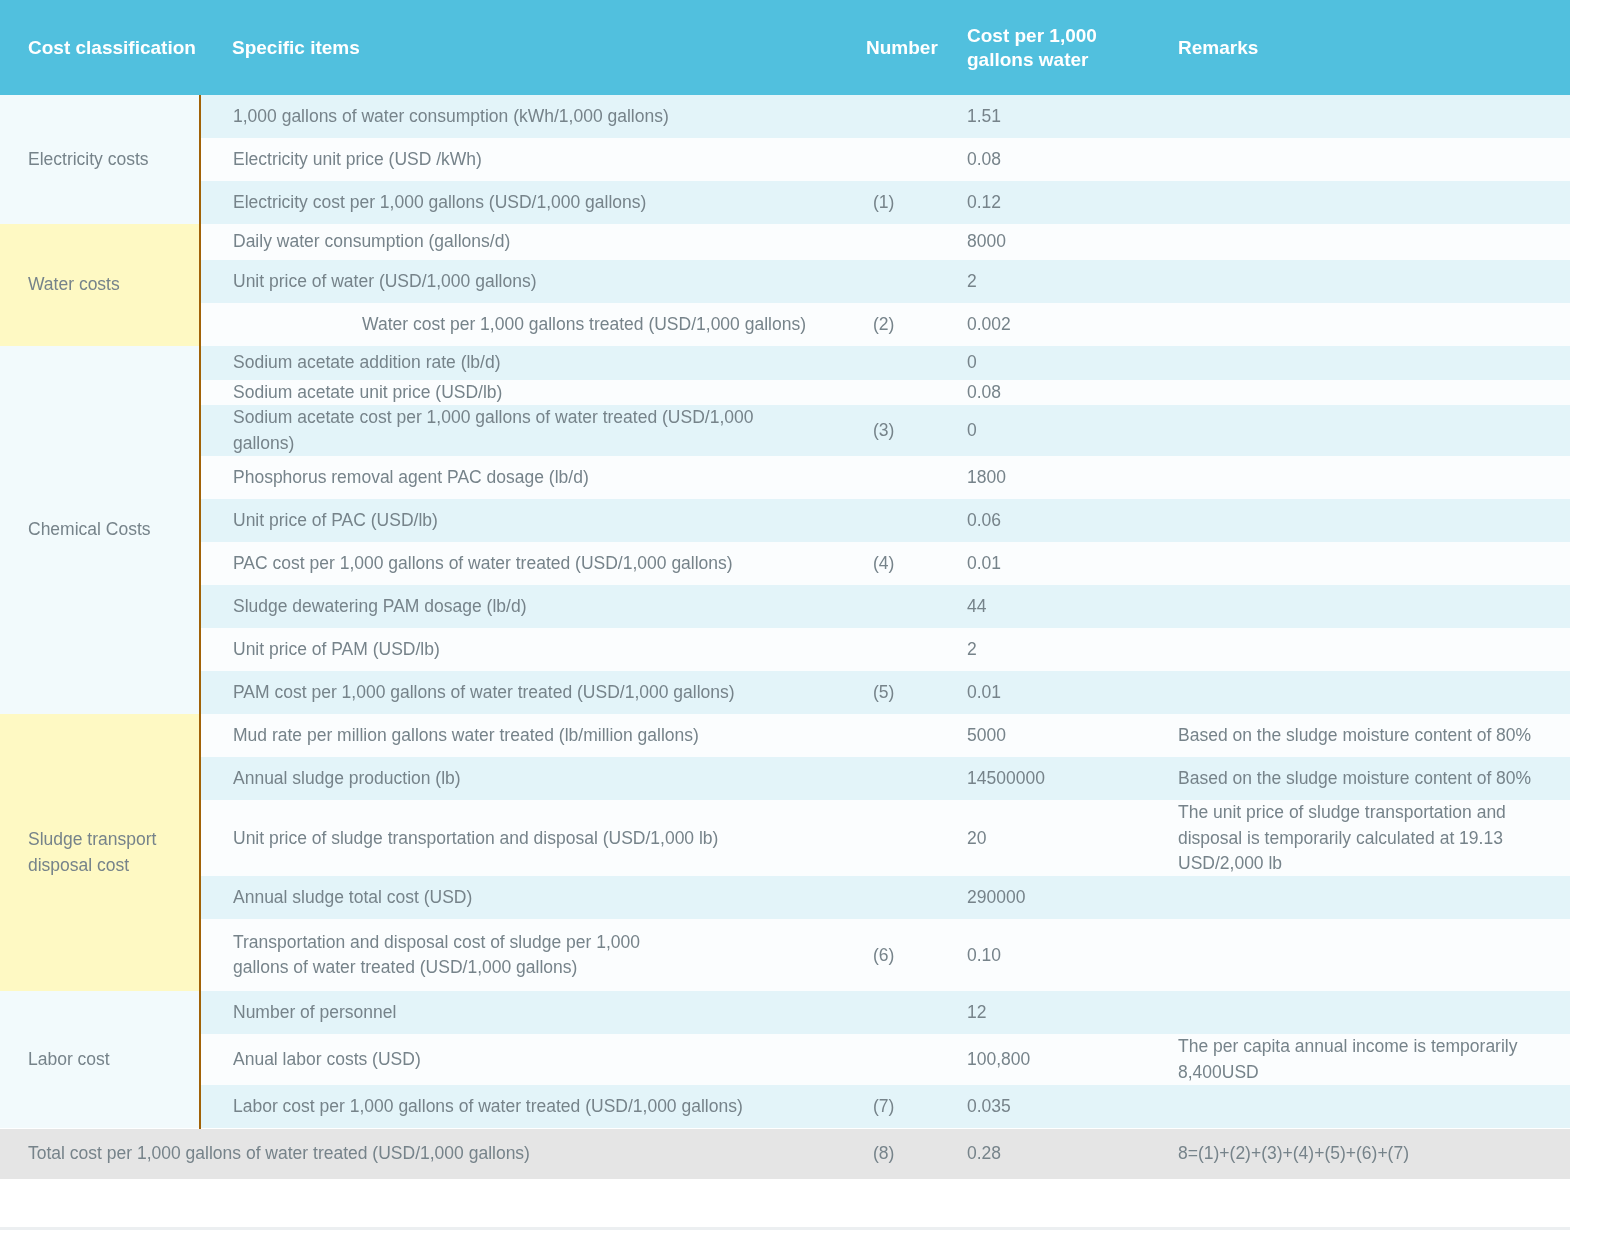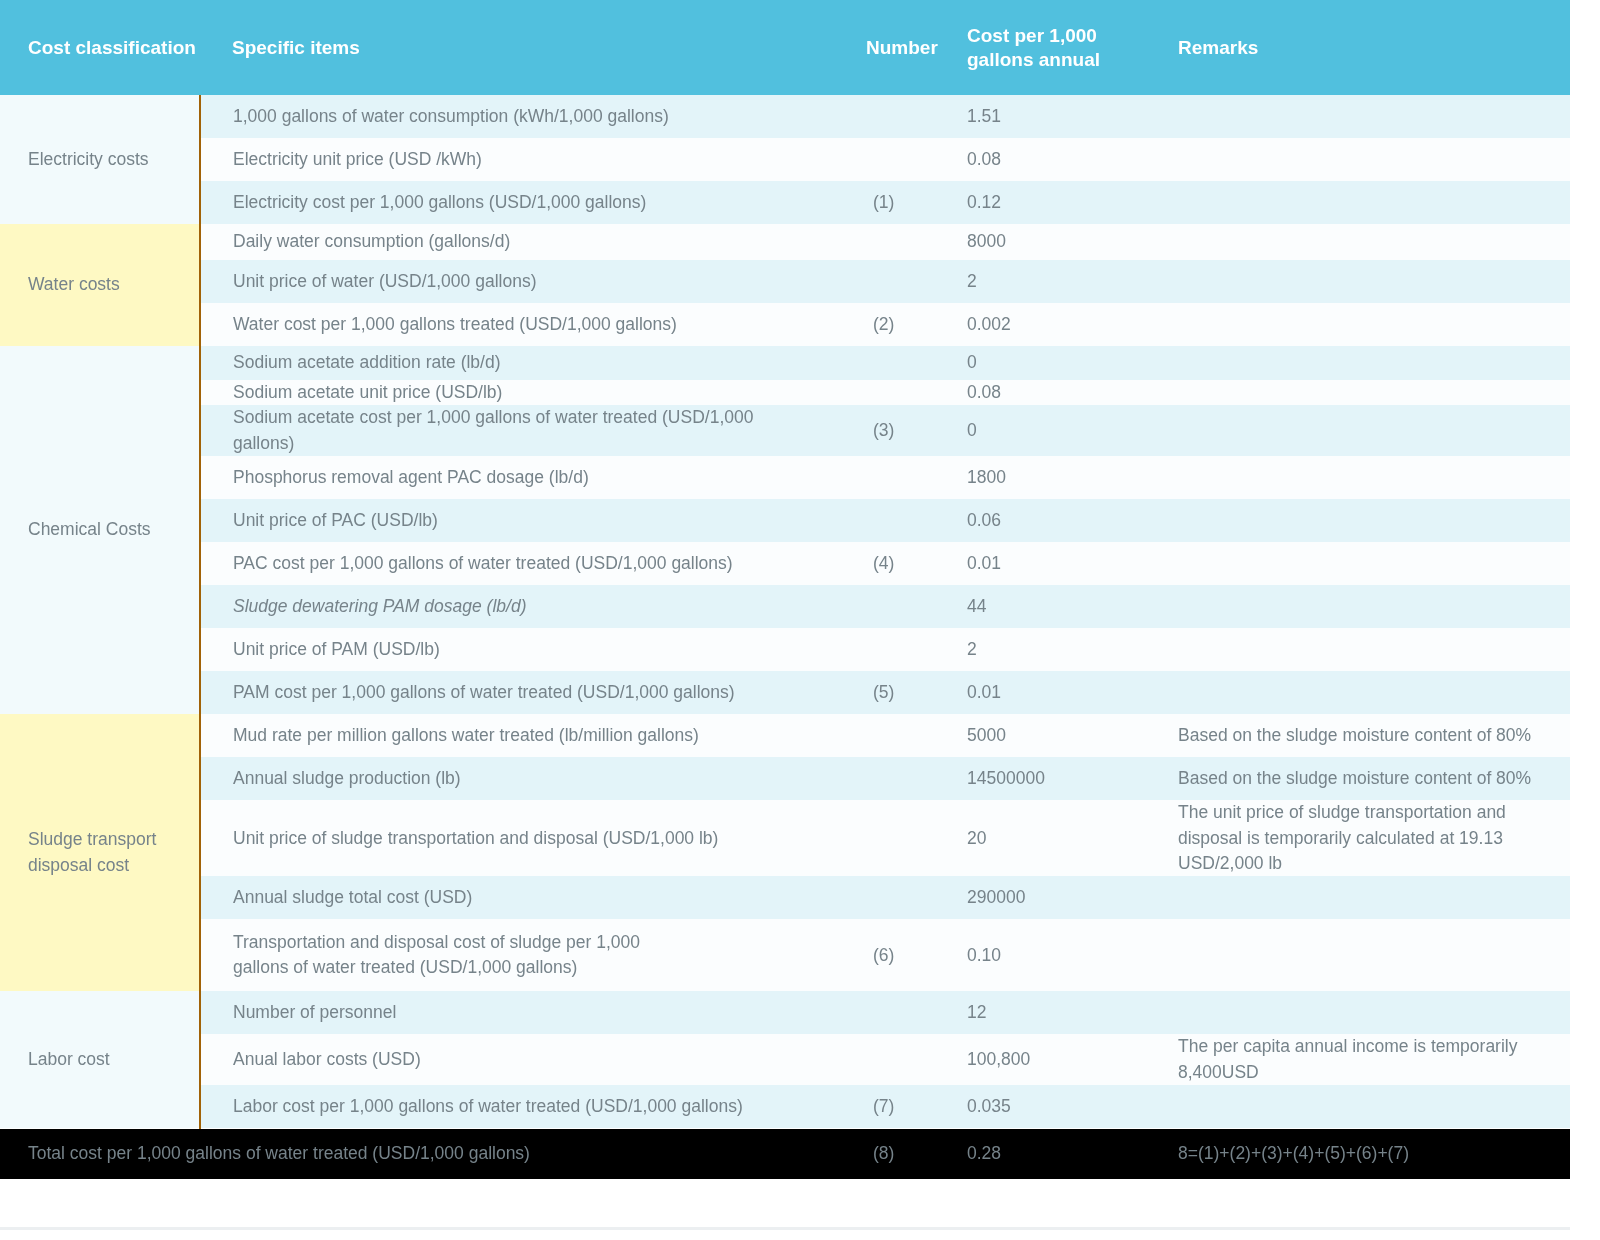--- a/index.html
+++ b/index.html
@@ -96,21 +96,21 @@
   tr.stripe-off td.item-cell,
   tr.stripe-off td.num-cell,
   tr.stripe-off td.cost-cell,
   tr.stripe-off td.remark-cell { background: #fbfdfe; }
 
   td.cls-tint  { background: #f2fafc; }
   td.cls-plain { background: #fef9c3; }
 
   
   tr.total-row td {
-    background: #000000;
+    background: #e5e5e5;
     border-top: 1px solid #ffffff;
     height: 50px;
   }
   tr.total-row td.total-item {
     padding-left: 28px;
   }
   tr.total-row td.num-cell { padding-left: 53px; }
 
   .bottom-rule {
     position: absolute;
@@ -132,21 +132,21 @@
         <col class="c-num">
         <col class="c-cost">
         <col class="c-remark">
     </colgroup>
     <thead>
       <tr>
         <th class="h-class">Cost classification</th>
         <th class="h-item">Specific items</th>
         <th class="h-num">Number</th>
         <th class="h-cost" style="white-space:pre-line;">Cost per 1,000
-gallons annual</th>
+gallons water</th>
         <th class="h-remark">Remarks</th>
       </tr>
     </thead>
     <tbody id="table-body">
         <tr class="stripe-on">
           <td class="cls-cell cls-tint" rowspan="3">Electricity costs</td>
           <td class="item-cell" style="white-space: pre-line; height: 43px;">1,000 gallons of water consumption (kWh/1,000 gallons)</td>
           <td class="num-cell"></td>
           <td class="cost-cell">1.51</td>
           <td class="remark-cell"></td>
@@ -170,21 +170,21 @@
           <td class="cost-cell">8000</td>
           <td class="remark-cell"></td>
         </tr>
         <tr class="stripe-on">
           <td class="item-cell" style="white-space: pre-line; height: 43px;">Unit price of water (USD/1,000 gallons)</td>
           <td class="num-cell"></td>
           <td class="cost-cell">2</td>
           <td class="remark-cell"></td>
         </tr>
         <tr class="stripe-off">
-          <td class="item-cell" style="white-space: pre-line; height: 43px;">Water cost per 1,000 gallons treated (USD/1,000 gallons)</td>
+          <td class="item-cell" style="white-space: pre-line; height: 43px; text-align: right;">Water cost per 1,000 gallons treated (USD/1,000 gallons)</td>
           <td class="num-cell">(2)</td>
           <td class="cost-cell">0.002</td>
           <td class="remark-cell"></td>
         </tr>
         <tr class="stripe-on">
           <td class="cls-cell cls-tint" rowspan="9">Chemical Costs</td>
           <td class="item-cell" style="white-space: pre-line; height: 34px;">Sodium acetate addition rate (lb/d)</td>
           <td class="num-cell"></td>
           <td class="cost-cell">0</td>
           <td class="remark-cell"></td>
@@ -213,21 +213,21 @@
           <td class="cost-cell">0.06</td>
           <td class="remark-cell"></td>
         </tr>
         <tr class="stripe-off">
           <td class="item-cell" style="white-space: pre-line; height: 43px;">PAC cost per 1,000 gallons of water treated (USD/1,000 gallons)</td>
           <td class="num-cell">(4)</td>
           <td class="cost-cell">0.01</td>
           <td class="remark-cell"></td>
         </tr>
         <tr class="stripe-on">
-          <td class="item-cell" style="white-space: pre-line; height: 43px; font-style: italic;">Sludge dewatering PAM dosage (lb/d)</td>
+          <td class="item-cell" style="white-space: pre-line; height: 43px;">Sludge dewatering PAM dosage (lb/d)</td>
           <td class="num-cell"></td>
           <td class="cost-cell">44</td>
           <td class="remark-cell"></td>
         </tr>
         <tr class="stripe-off">
           <td class="item-cell" style="white-space: pre-line; height: 43px;">Unit price of PAM (USD/lb)</td>
           <td class="num-cell"></td>
           <td class="cost-cell">2</td>
           <td class="remark-cell"></td>
         </tr>

